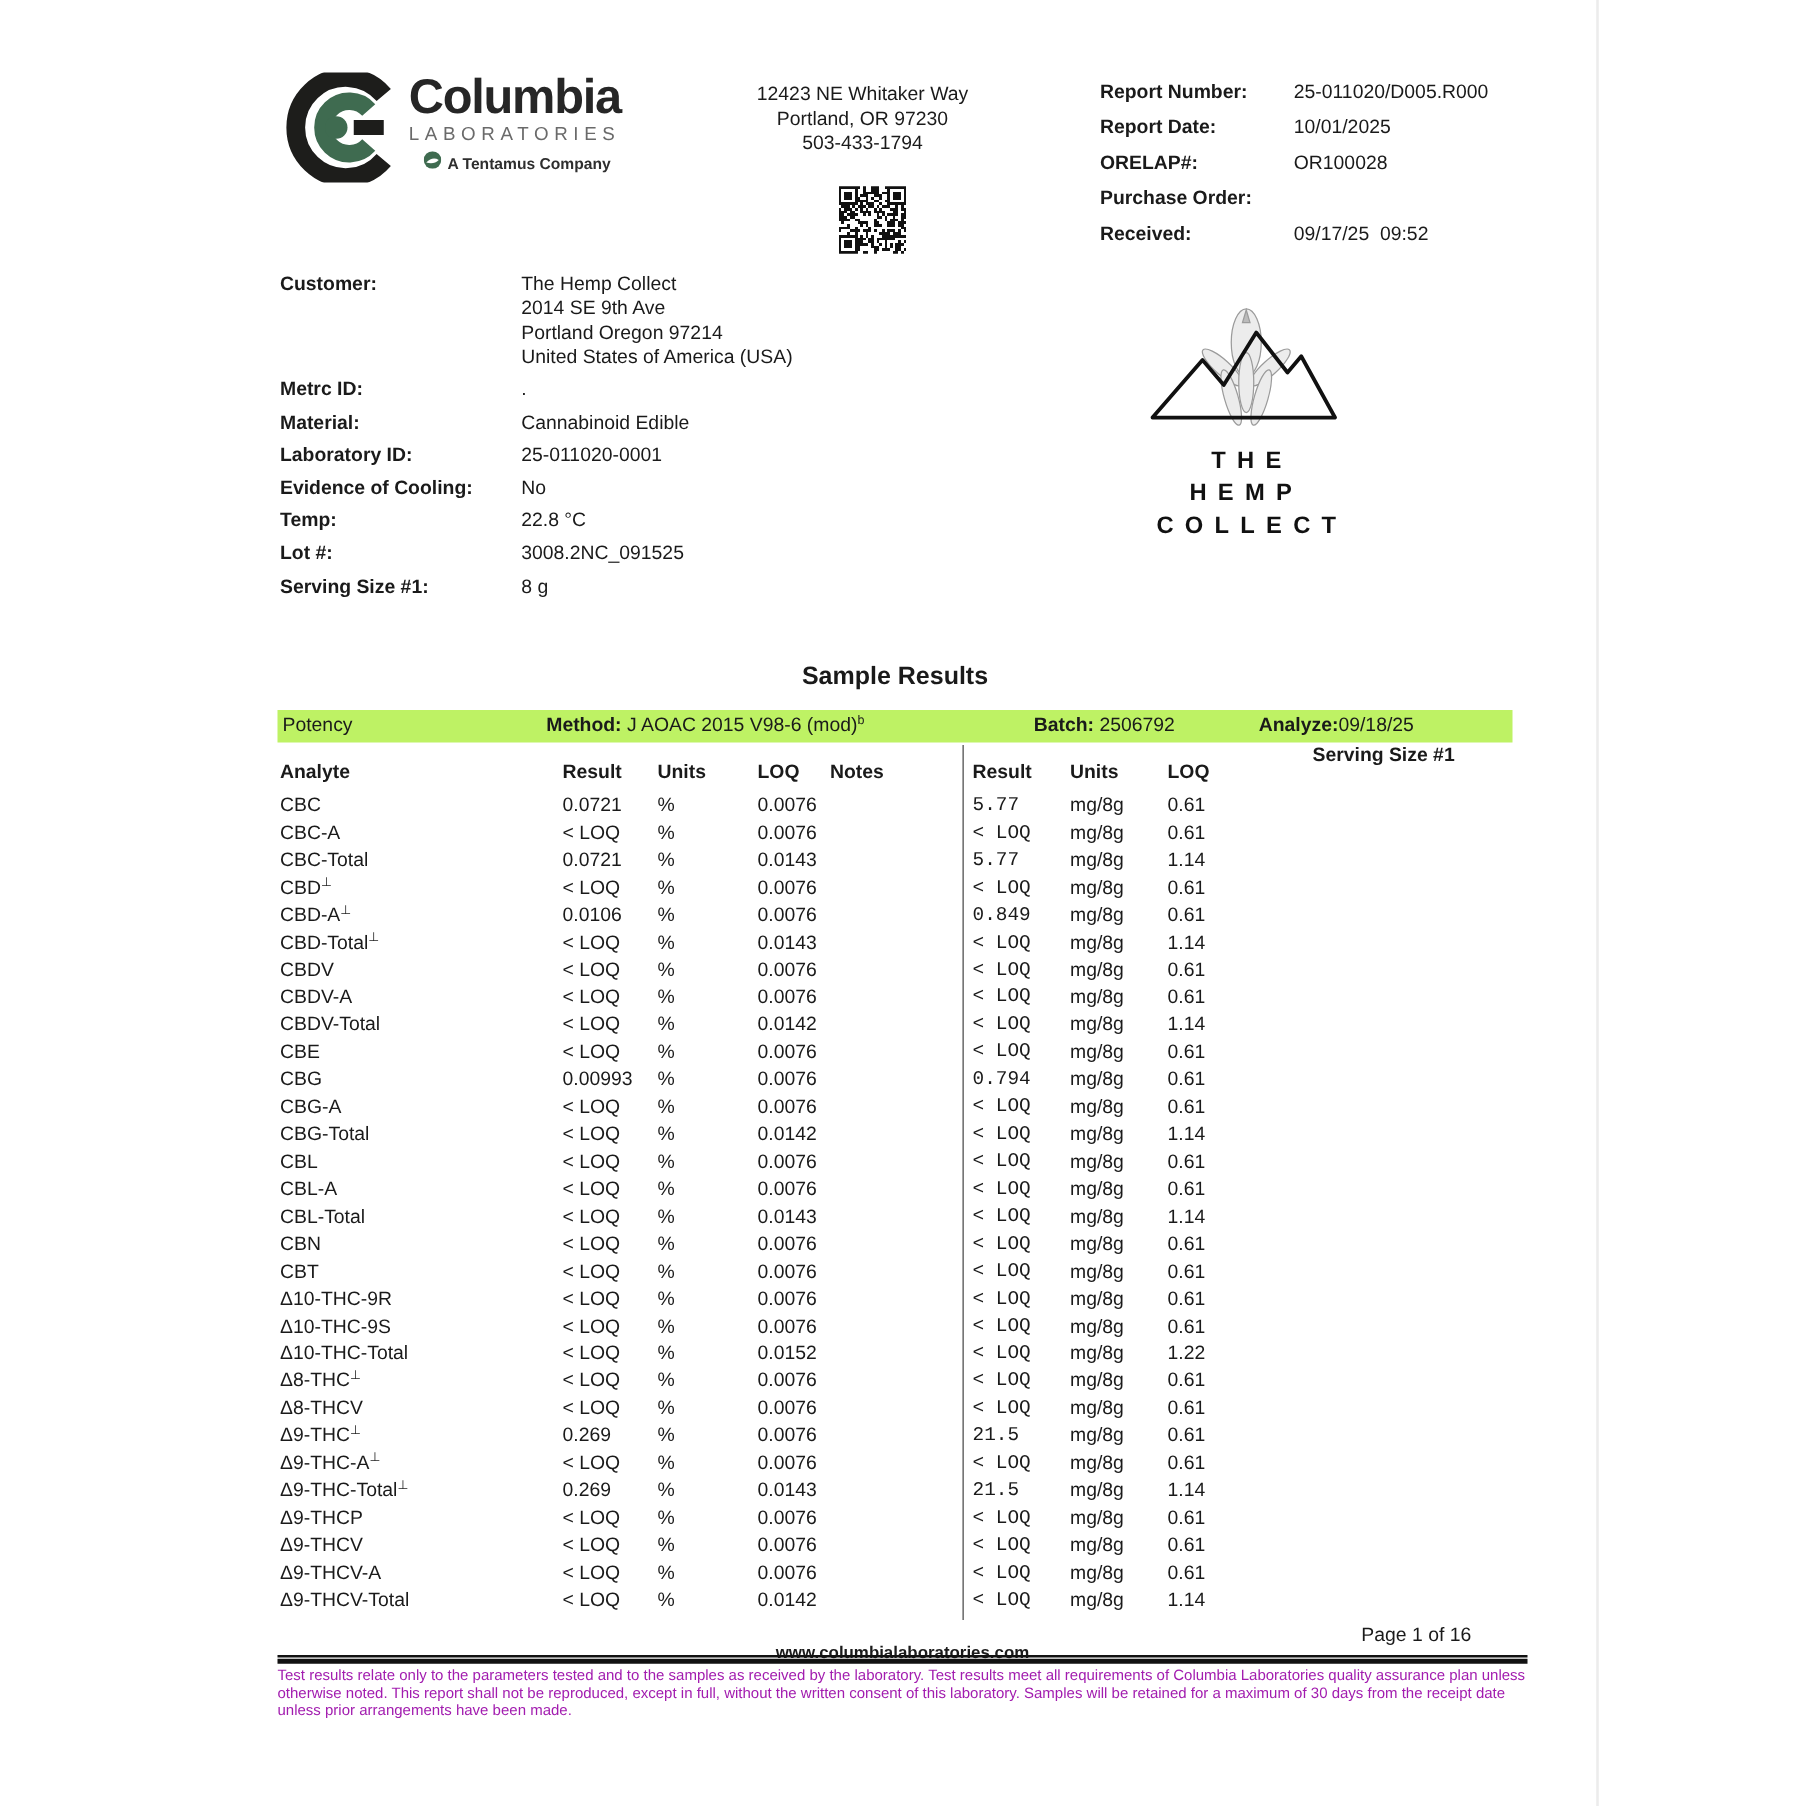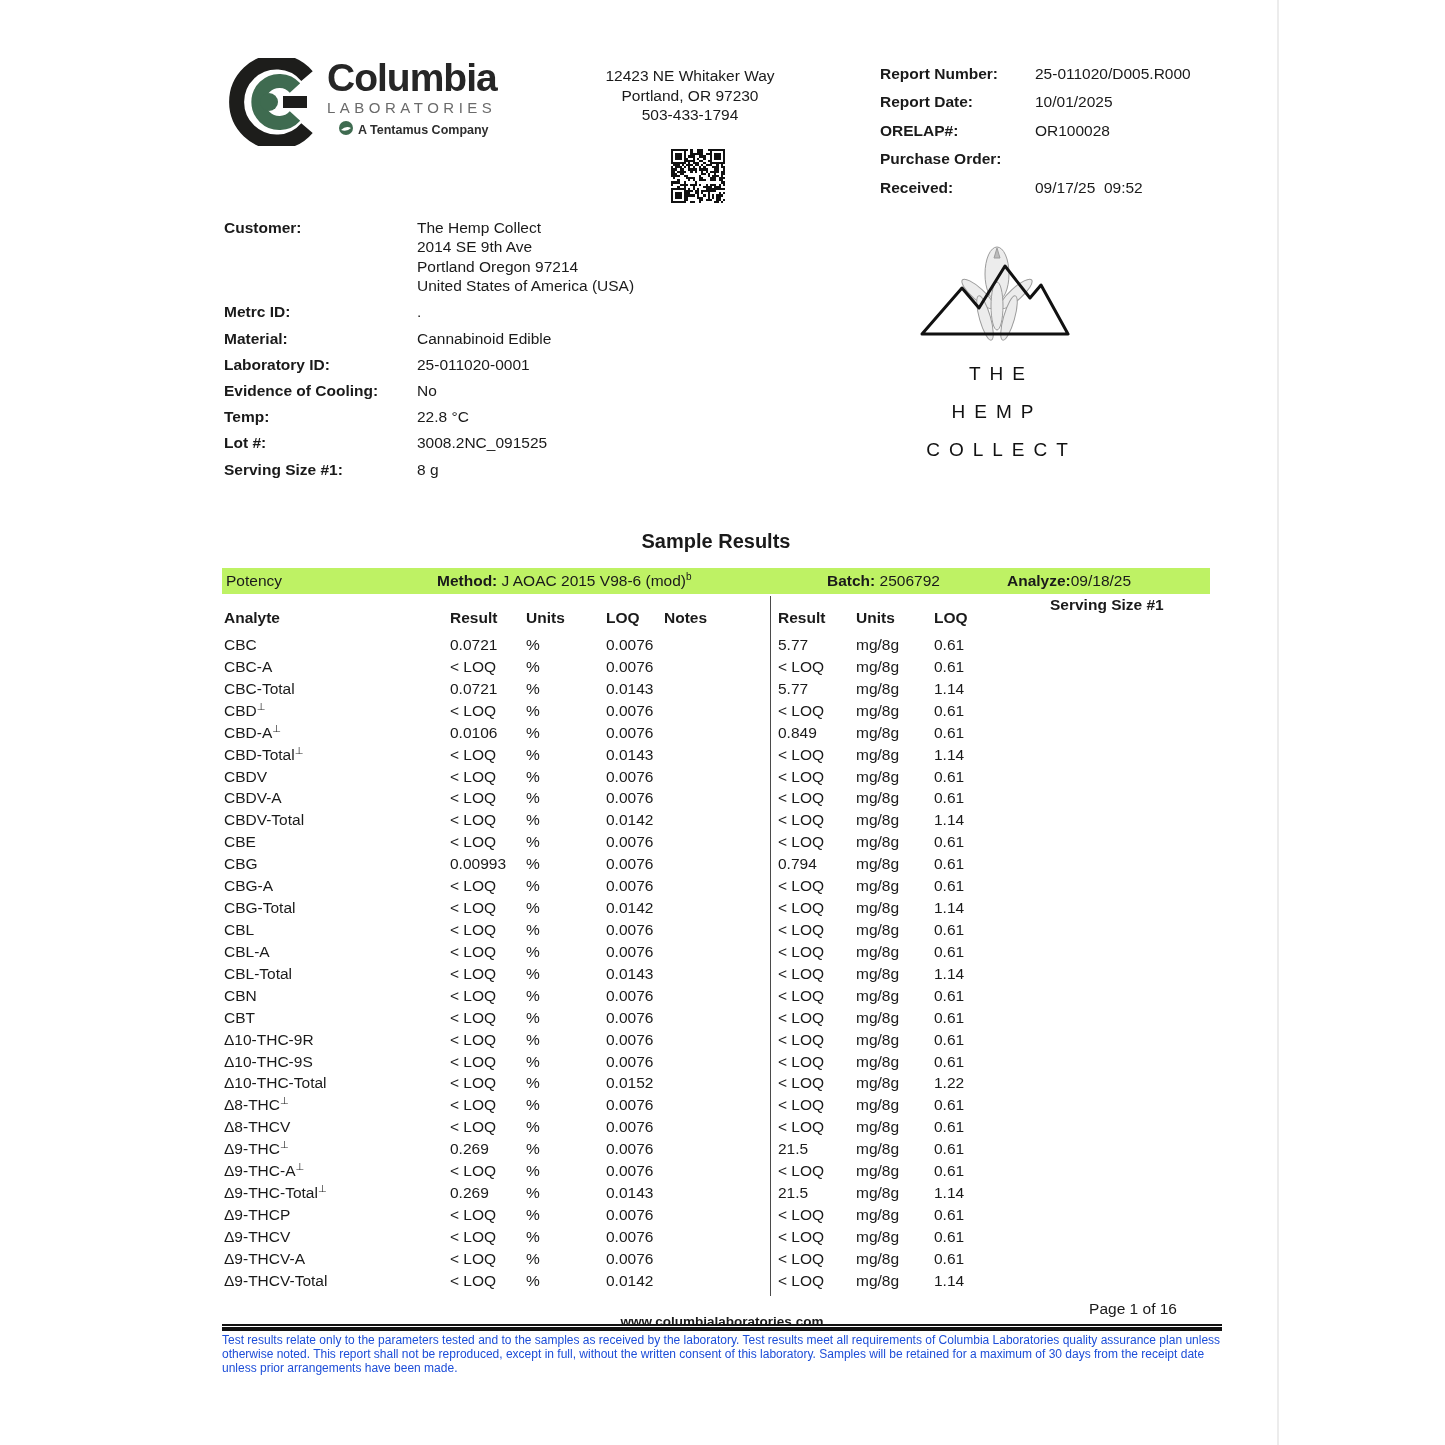--- a/index.html
+++ b/index.html
@@ -20,42 +20,42 @@
   .report-row{display:flex;height:28.4px;align-items:flex-start;}
   .report-label{width:155px;font-weight:bold;font-size:15.5px;}
   .report-value{font-size:15.5px;white-space:pre-wrap;}
   
   .customer-info{left:224px;top:218px;width:640px;}
   .info-row{display:flex;margin-bottom:6.8px;}
   .info-label{width:193px;font-weight:bold;font-size:15.5px;line-height:19.4px;}
   .info-value{font-size:15.5px;line-height:19.4px;white-space:pre-line;}
   
   .hemp-logo{left:912px;top:236px;width:170px;text-align:center;}
-  .hemp-line{font-size:19px;font-weight:normal;letter-spacing:9px;color:#111;
-             text-indent:9px;line-height:38px;}
+  .hemp-line{font-size:19px;font-weight:bold;letter-spacing:9px;color:#111;
+             text-indent:9px;line-height:26px;}
   
   .sample-title{left:222px;top:530px;width:988px;text-align:center;font-size:20px;font-weight:bold;}
   .potency-bar{left:222px;top:568px;width:988px;height:26px;line-height:26px;font-size:15.5px;}
   .bar-item{position:absolute;top:0;white-space:nowrap;}
   .mini-sup{font-size:10px;vertical-align:super;line-height:0;}
   .serving-header{left:1050px;top:596px;font-size:15.5px;font-weight:bold;}
   .col-headers{left:222px;top:609px;height:20px;font-size:15.5px;font-weight:bold;}
   .col{position:absolute;top:0;white-space:nowrap;}
   .v-divider{left:770px;top:596px;width:1px;height:700px;background:#4a4a4a;}
   .table-rows{left:222px;top:634px;width:1000px;}
   .t-row{position:relative;height:21.93px;font-size:15.5px;}
   .t-cell{position:absolute;top:0;white-space:nowrap;line-height:21.93px;}
   .c-analyte{left:2px;} .c-result{left:228px;} .c-units{left:304px;} .c-loq{left:384px;}
-  .c-notes{left:442px;} .c-ssresult{left:556px;} .c-ssunits{left:634px;} .c-ssloq{left:712px;}
+  .c-notes{left:442px;} .c-ssresult{left:556px;font-family:Liberation Mono, monospace;} .c-ssunits{left:634px;} .c-ssloq{left:712px;}
   
   .page-num{left:222px;top:1300px;width:955px;text-align:right;font-size:15.5px;}
   .website{left:222px;top:1314px;width:1000px;text-align:center;font-size:13.5px;font-weight:bold;}
   .rule-thin{left:222px;top:1324px;width:1000px;height:2px;background:#111;}
   .rule-thick{left:222px;top:1327px;width:1000px;height:4px;background:#111;}
-  .disclaimer{left:222px;top:1334px;width:1010px;font-size:12px;line-height:13.8px;color:#1d4ed8;}
+  .disclaimer{left:222px;top:1334px;width:1010px;font-size:12px;line-height:13.8px;color:#a21caf;}
   .page-edge{left:1277px;top:0;width:2px;height:1445px;background:#ececec;}
 </style>
 </head>
 <body>
 
 <div class="page">
 
   <div class="abs logo-wrap">
     <span>
       <svg width="92" height="88" viewBox="0 0 92 88">

